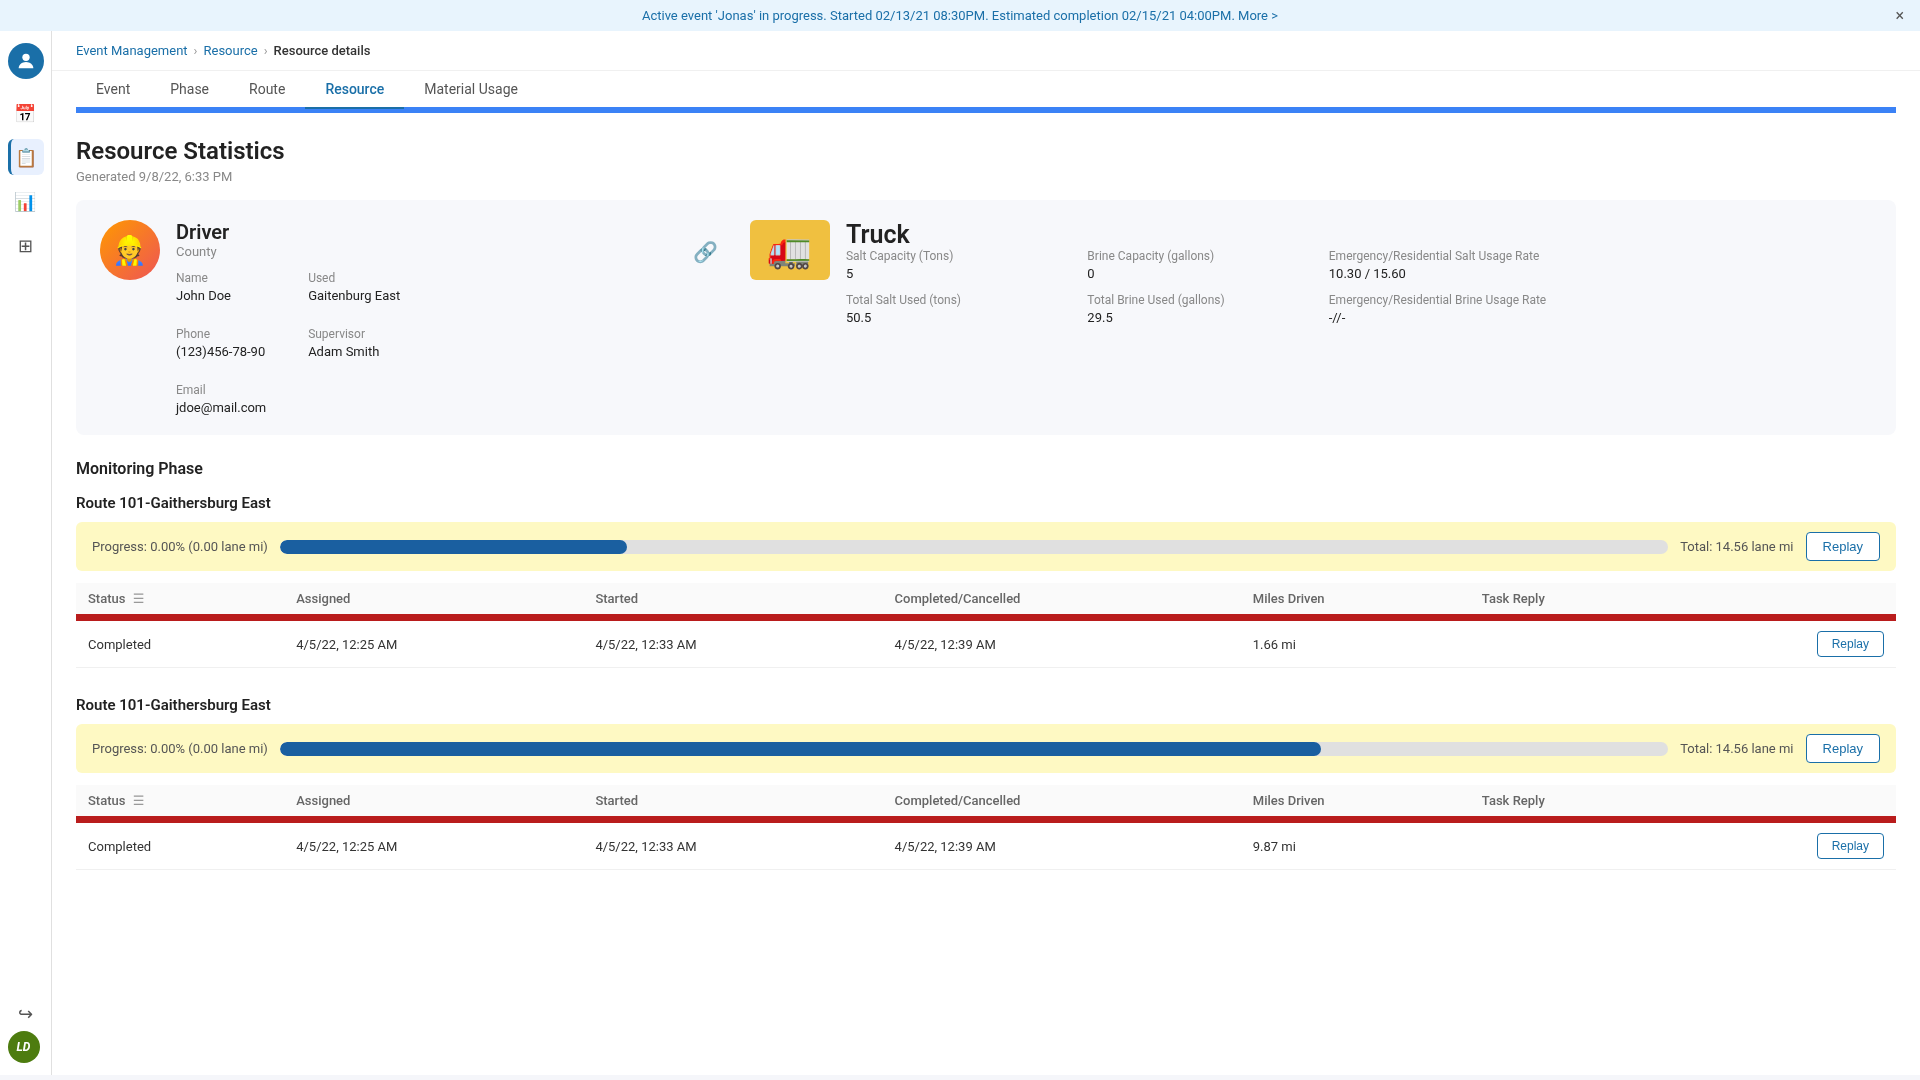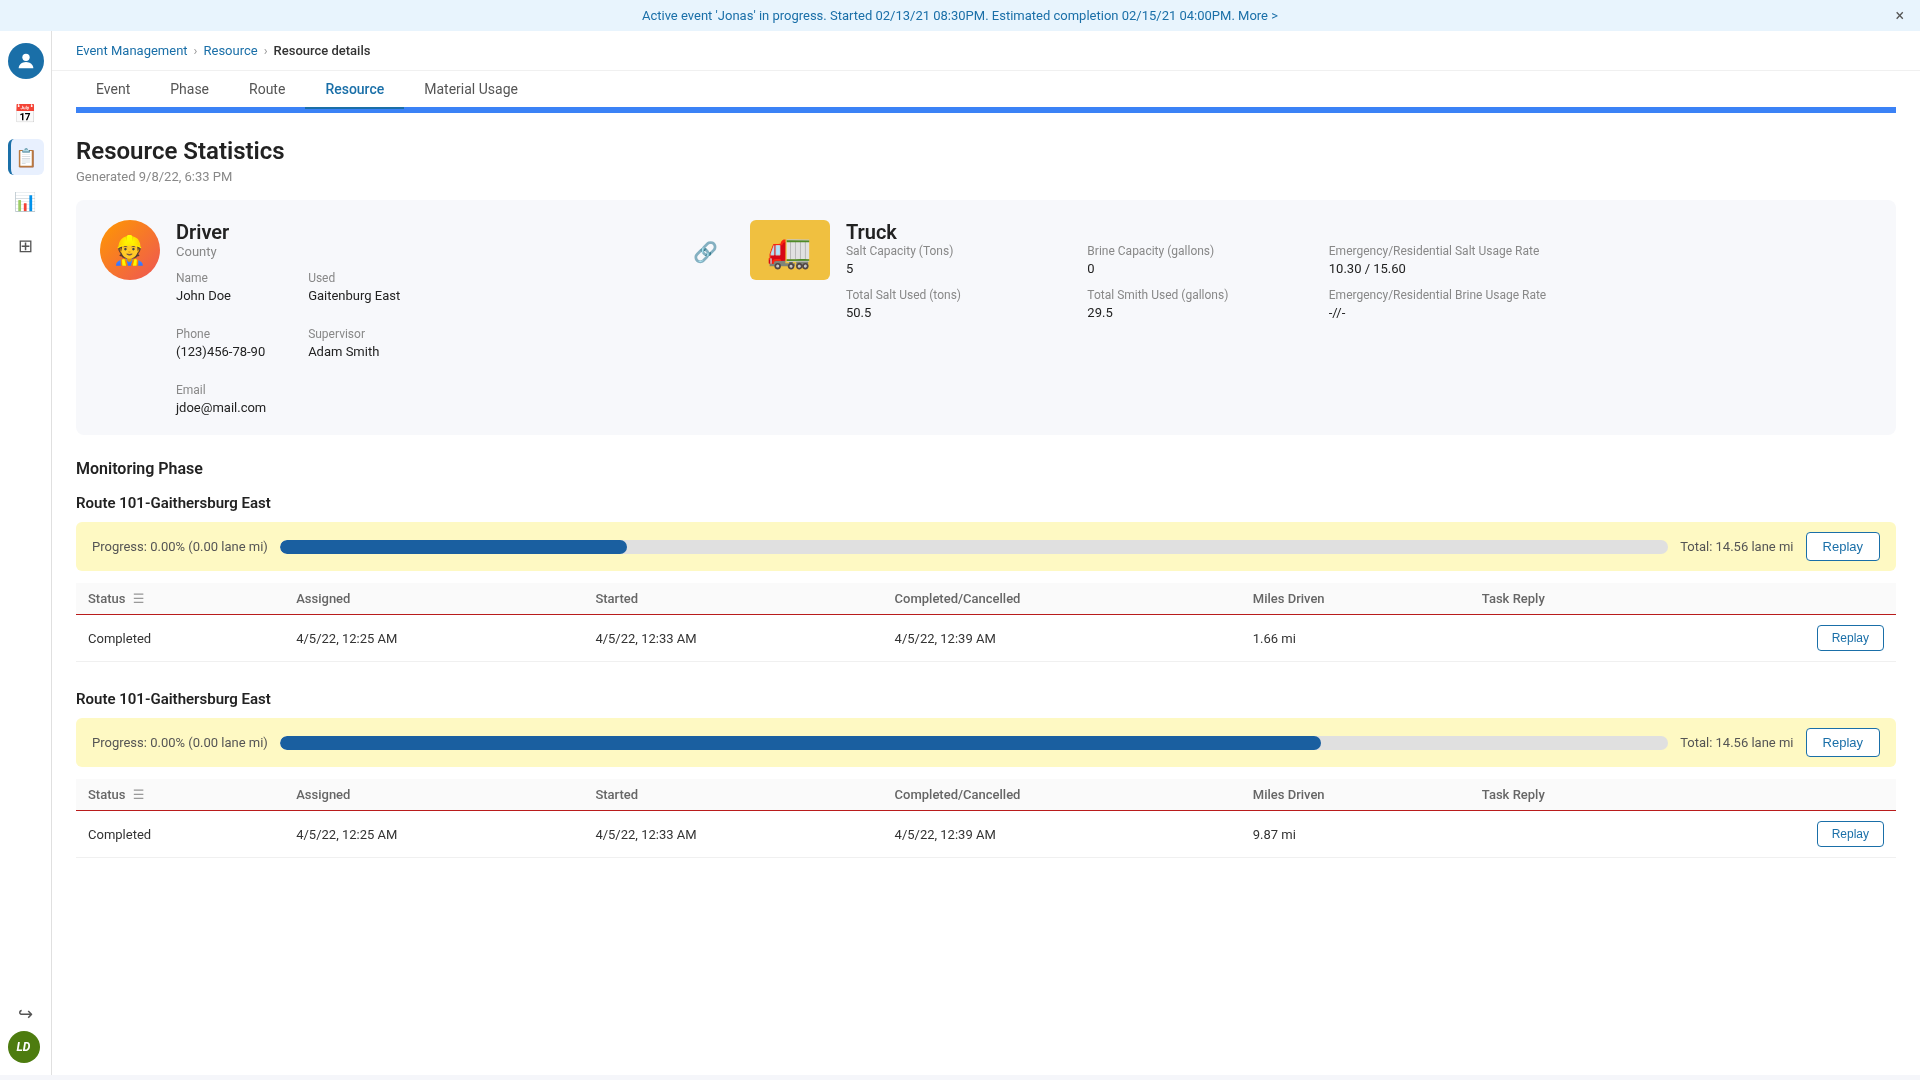--- a/index.html
+++ b/index.html
@@ -227,21 +227,21 @@
       height: 60px;
       background: #f0c040;
       border-radius: 6px;
       display: flex;
       align-items: center;
       justify-content: center;
       font-size: 36px;
       flex-shrink: 0;
     }
     .truck-info h2 {
-      font-size: 20px;
+      font-size: 25px;
       font-weight: 600;
       color: #222;
     }
     .truck-info .truck-id {
       font-size: 13px;
       color: #888;
       margin-bottom: 12px;
     }
     .truck-stats {
       display: grid;
@@ -323,21 +323,21 @@
     .data-table {
       width: 100%;
       border-collapse: collapse;
       font-size: 13px;
     }
     .data-table th {
       text-align: left;
       padding: 8px 12px;
       color: #666;
       font-weight: 500;
-      border-bottom: 1px solid #b91c1c;
+      border-bottom: 7px solid #b91c1c;
       background: #fafafa;
     }
     .data-table td {
       padding: 10px 12px;
       color: #333;
       border-bottom: 1px solid #f0f0f0;
     }
     .status-completed {
       color: #2e7d32;
     }
@@ -460,21 +460,21 @@
               </div>
               <div class="truck-stat">
                 <label>Emergency/Residential Salt Usage Rate</label>
                 <span>10.30 / 15.60</span>
               </div>
               <div class="truck-stat">
                 <label>Total Salt Used (tons)</label>
                 <span>50.5</span>
               </div>
               <div class="truck-stat">
-                <label>Total Smith Used (gallons)</label>
+                <label>Total Brine Used (gallons)</label>
                 <span>29.5</span>
               </div>
               <div class="truck-stat">
                 <label>Emergency/Residential Brine Usage Rate</label>
                 <span>-//-</span>
               </div>
             </div>
           </div>
         </div>
 

